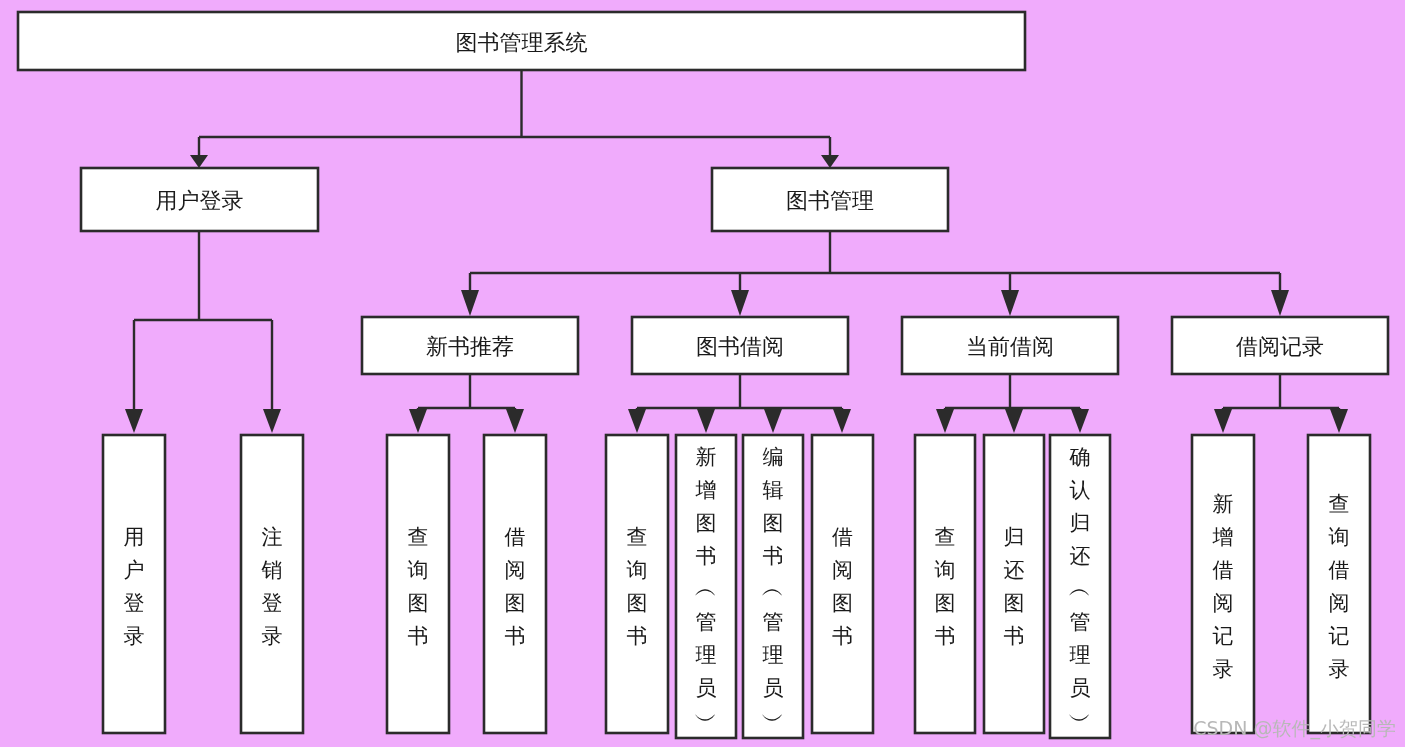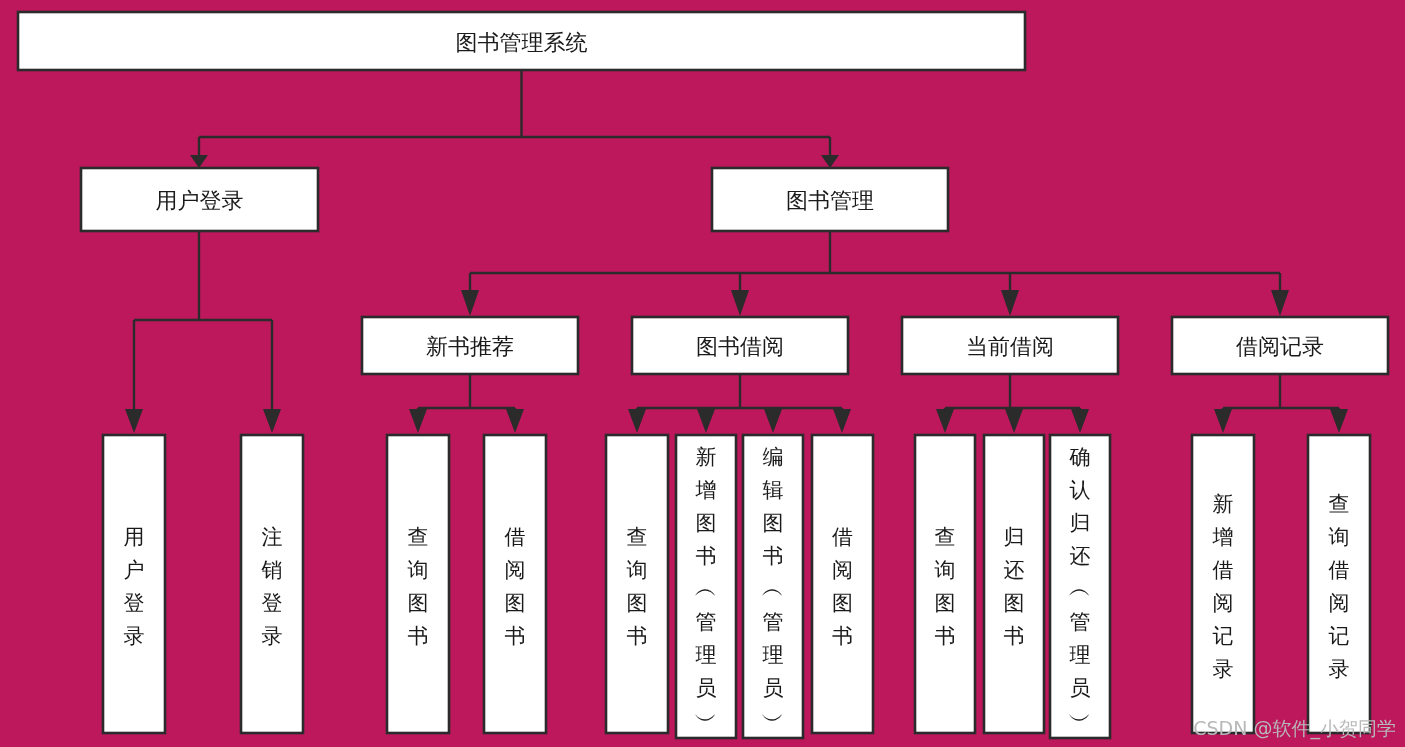--- a/index.html
+++ b/index.html
@@ -11,21 +11,21 @@
   body {
     width: 1405px;
     height: 747px;
     overflow: hidden;
     font-family: "DejaVu Sans", "Liberation Sans", sans-serif;
   }
   #diagram-root {
     position: relative;
     width: 1405px;
     height: 747px;
-    background: #be185d;
+    background: #f0abfc;
   }
   svg.diagram-canvas {
     position: absolute;
     left: 0;
     top: 0;
     width: 1405px;
     height: 747px;
     display: block;
   }
   .node-box {

